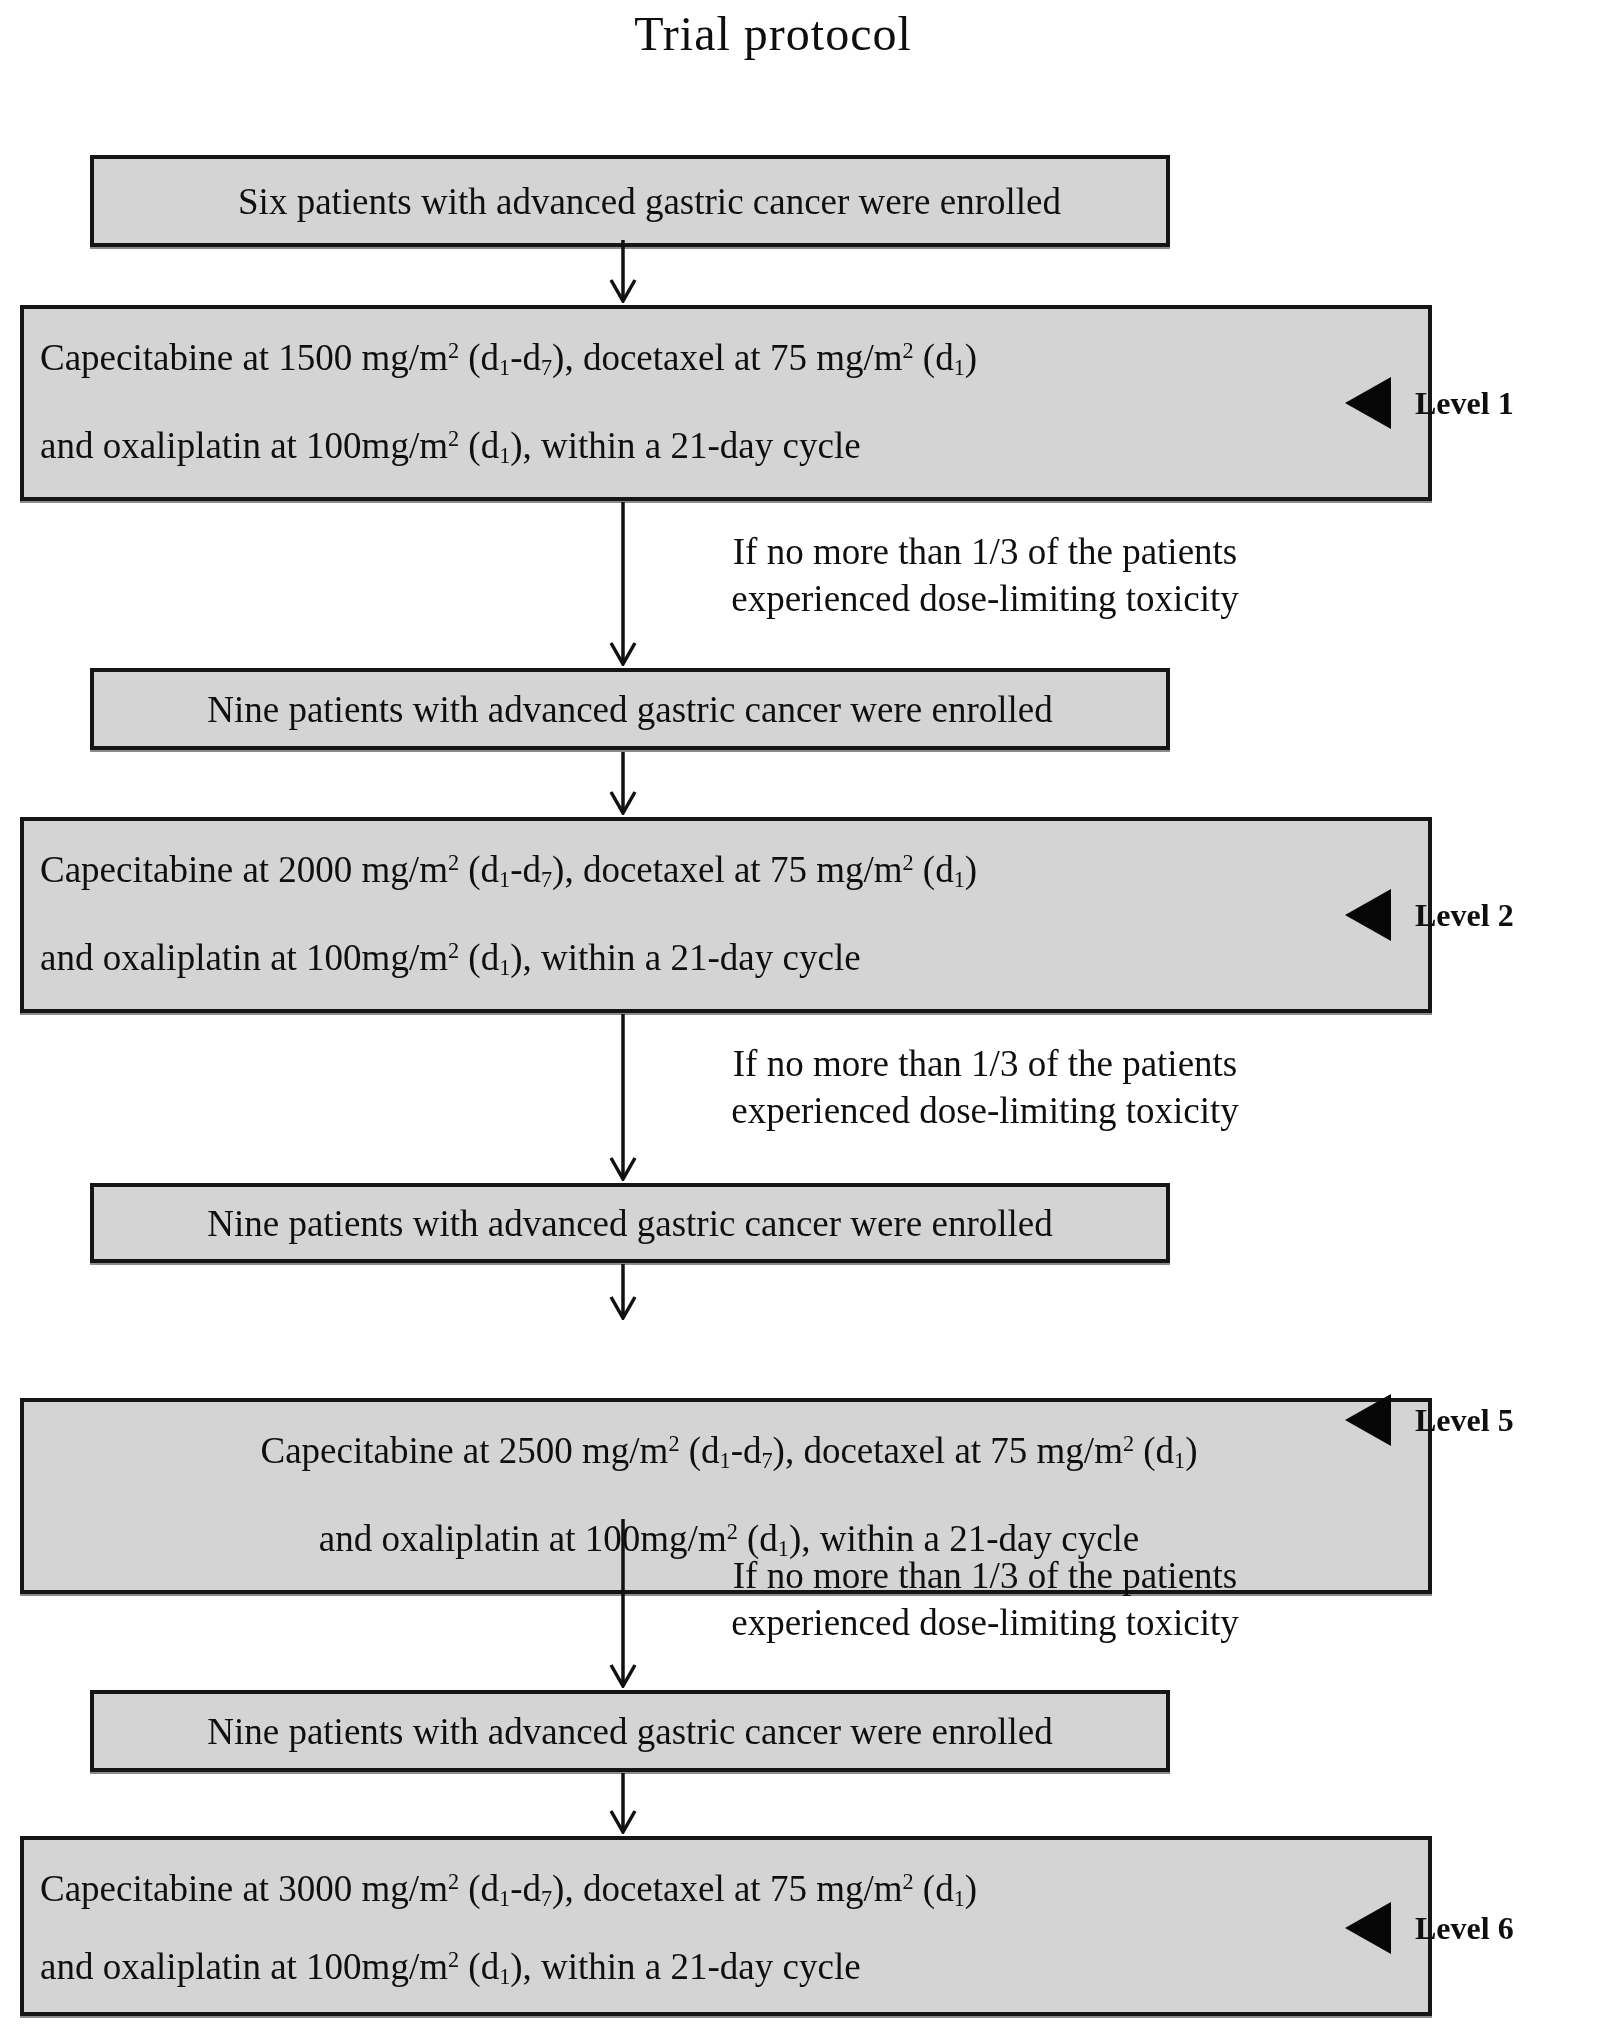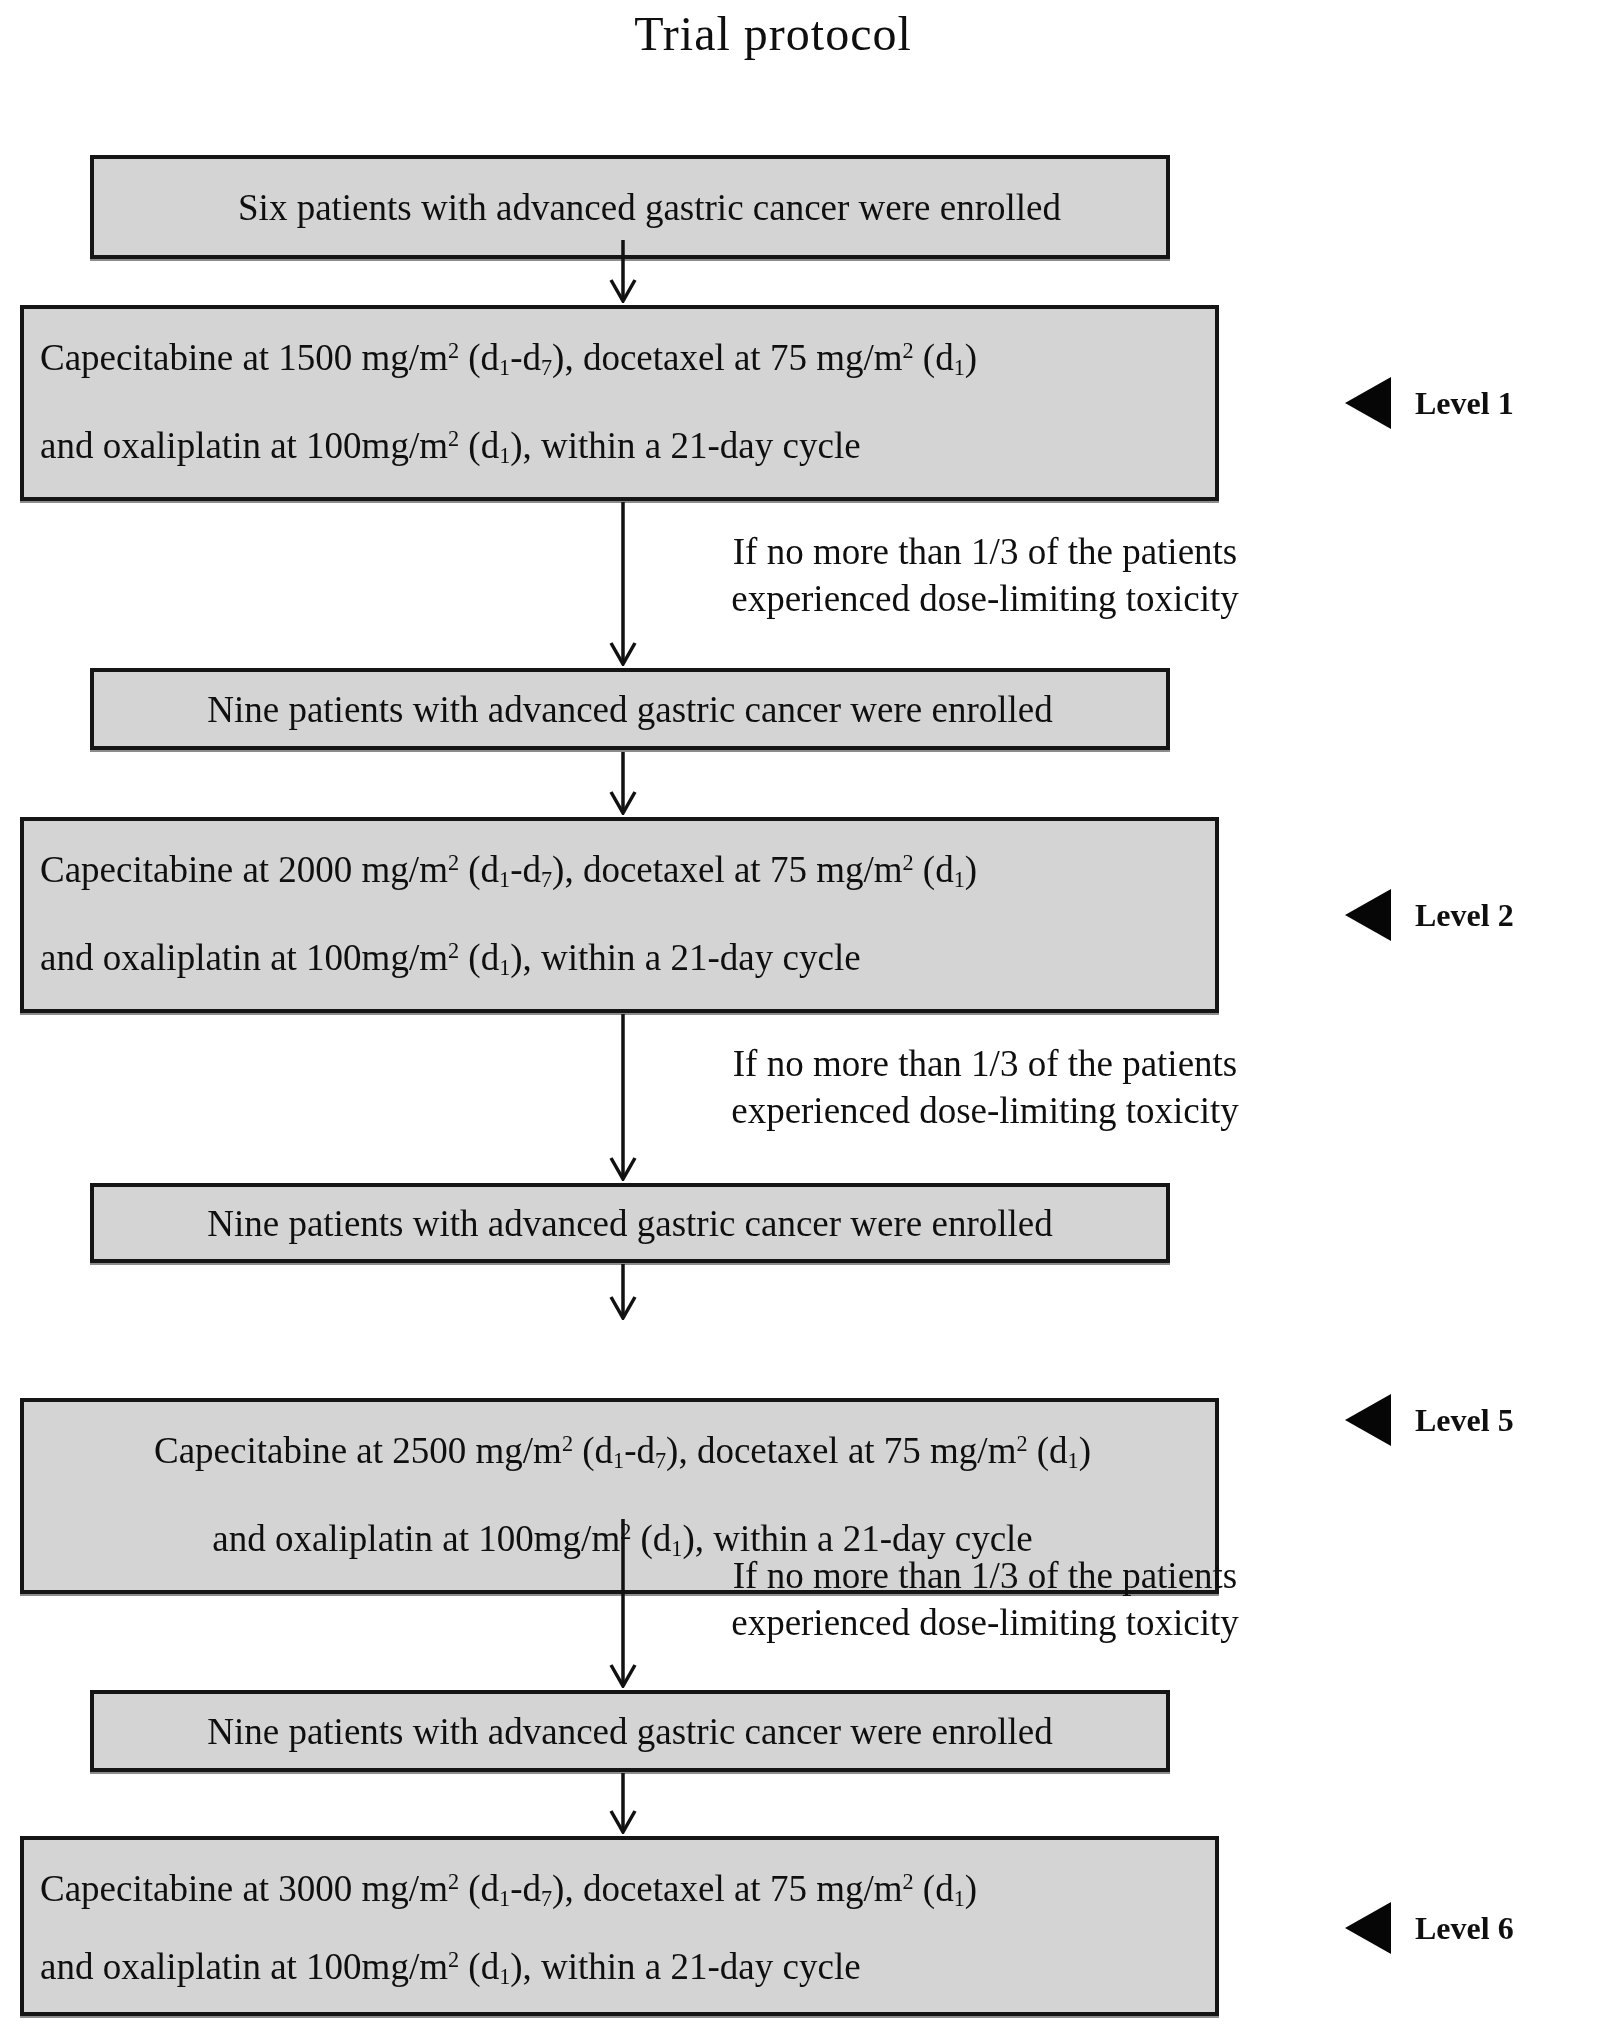--- a/index.html
+++ b/index.html
@@ -31,21 +31,21 @@
     border: 4px solid var(--line);
     box-sizing: border-box;
     box-shadow: 0 2px 0 rgba(0,0,0,0.45);
   }
   .ebox {
     left: 90px; width: 1080px;
     display: flex; align-items: center; justify-content: center;
     font-size: 37px;
   }
   .dbox {
-    left: 20px; width: 1199px; height: 196px;
+    left: 20px; width: 1412px; height: 196px;
     display: flex; flex-direction: column; justify-content: space-between;
     padding: 24px 10px 26px 16px;
     font-size: 37px;
   }
   .dline { line-height: 50px; white-space: nowrap; }
   sup, sub { font-size: 0.60em; line-height: 0; position: relative; vertical-align: baseline; }
   sup { top: -0.55em; }
   sub { top: 0.22em; }
   .cond {
     position: absolute;
@@ -70,21 +70,21 @@
   }
   .lvl-label { font-size: 32px; font-weight: bold; white-space: nowrap; }
 </style>
 </head>
 <body>
 
 <div class="fig">
 
   <div class="title">Trial protocol</div>
 
-  <div class="box ebox" style="top:155px;height:104px;padding-left:39px;">
+  <div class="box ebox" style="top:155px;height:92px;padding-left:39px;">
     <span>Six patients with advanced gastric cancer were enrolled</span>
   </div>
 
   <svg class="arrow" style="top:240px;" width="36" height="63">
     <line x1="18" y1="0" x2="18" y2="59" stroke="#111" stroke-width="3.5"></line>
     <polyline points="6,40 18,61 30,40" fill="none" stroke="#111" stroke-width="3.5"></polyline>
   </svg>
 
   <div class="box dbox" style="top:305px;">
     <div class="dline">Capecitabine at 1500 mg/m<sup>2</sup> (d<sub>1</sub>-d<sub>7</sub>), docetaxel at 75 mg/m<sup>2</sup> (d<sub>1</sub>)</div>

